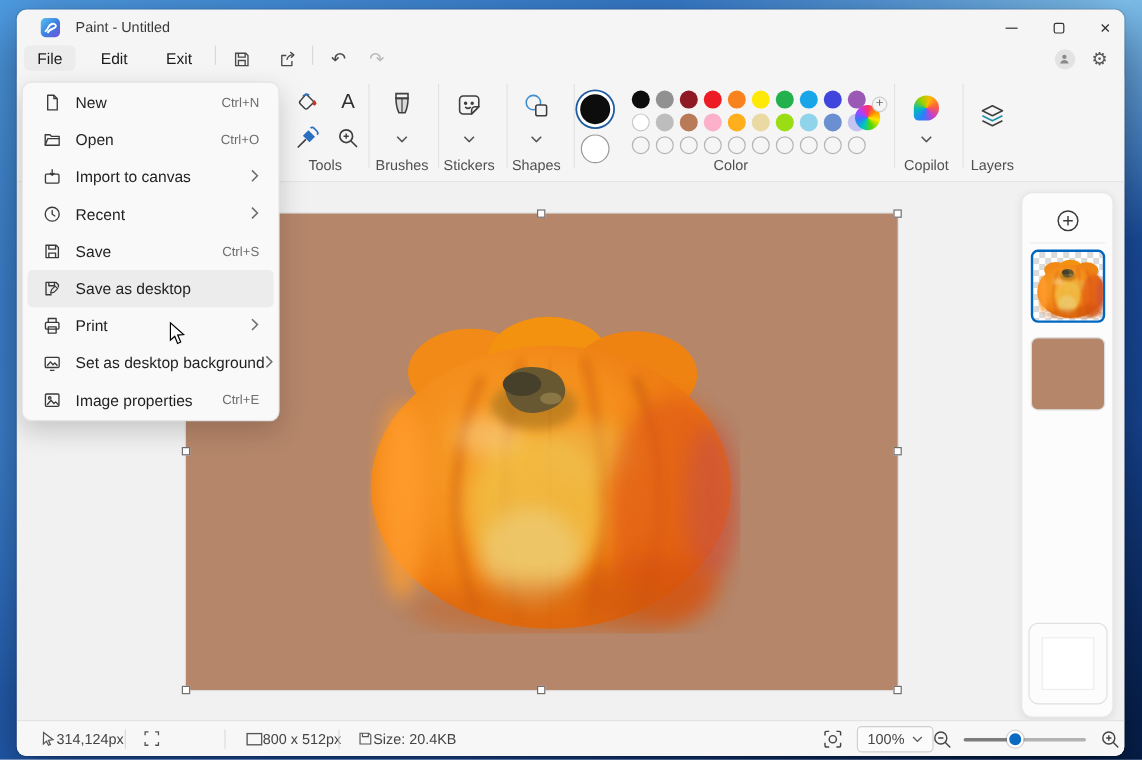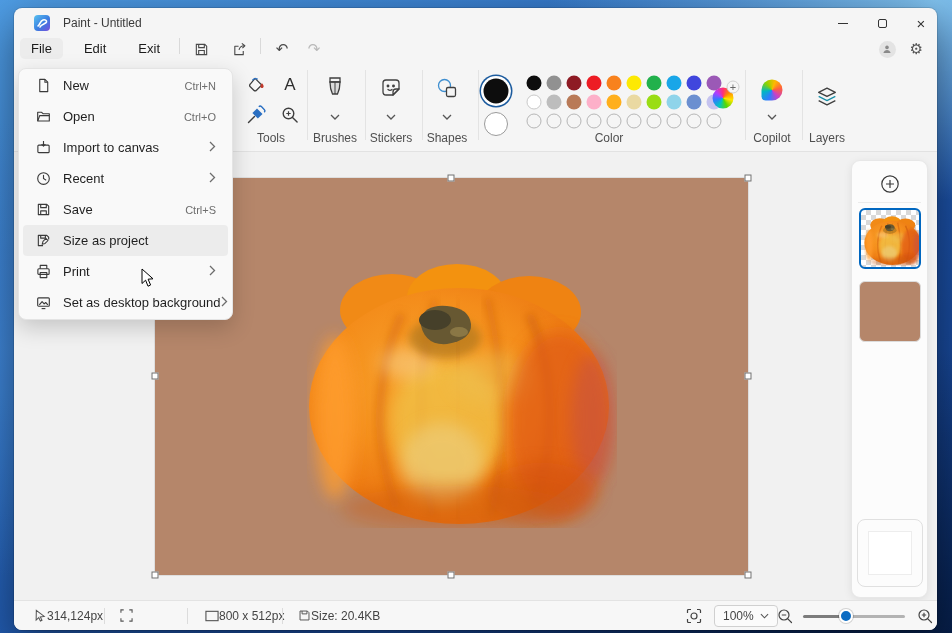--- a/index.html
+++ b/index.html
@@ -399,21 +399,21 @@
       <span class="fm-right">Ctrl+S</span>
     </div>
     <div class="fm-item hl">
       <span class="fm-ic">
           <svg width="15" height="15" viewBox="0 0 16 16" fill="none" stroke="#3a3a3a" stroke-width="1.2" stroke-linejoin="round">
             <path d="M13.5 7V4.5l-2-2h-9v11h5"></path>
             <path d="M5 2.5v3h5v-3"></path>
             <path d="M9.5 14.5l1-3.5 3.5-3.5 2.5 2.5L13 13.5z" transform="translate(-2 -1) scale(.9)"></path>
           </svg>
         </span>
-      <span class="fm-label">Size as project</span>
+      <span class="fm-label">Save as desktop</span>
     </div>
     <div class="fm-item">
       <span class="fm-ic">
           <svg width="15" height="15" viewBox="0 0 16 16" fill="none" stroke="#3a3a3a" stroke-width="1.2" stroke-linejoin="round">
             <path d="M4.5 5V1.5h7V5"></path>
             <rect x="2" y="5" width="12" height="6" rx="1"></rect>
             <path d="M4.5 9h7v5.5h-7z"></path>
           </svg>
         </span>
       <span class="fm-label">Print</span>
@@ -426,20 +426,31 @@
           <svg width="15" height="15" viewBox="0 0 16 16" fill="none" stroke="#3a3a3a" stroke-width="1.2" stroke-linejoin="round">
             <rect x="1.8" y="3" width="12.4" height="9" rx="1"></rect>
             <path d="M3.5 10.5l3-3.5 2.2 2.5 1.6-1.5 2.4 2.5"></path>
             <path d="M6 14.5h4"></path>
           </svg>
         </span>
       <span class="fm-label">Set as desktop background</span>
       <span class="fm-right"><svg width="7" height="11" viewBox="0 0 7 11" fill="none" stroke="#6d6d6d" stroke-width="1.3">
             <path d="M1 1l4.5 4.5L1 10"></path>
           </svg></span>
+    </div>
+    <div class="fm-item">
+      <span class="fm-ic">
+          <svg width="15" height="15" viewBox="0 0 16 16" fill="none" stroke="#3a3a3a" stroke-width="1.2" stroke-linejoin="round">
+            <rect x="2" y="2.5" width="12" height="11" rx="1"></rect>
+            <circle cx="5.8" cy="6" r="1.1"></circle>
+            <path d="M3.5 12l3.5-4 2.5 3 1.5-1.5 2.5 2.5"></path>
+          </svg>
+        </span>
+      <span class="fm-label">Image properties</span>
+      <span class="fm-right">Ctrl+E</span>
     </div>
   </div>
 
   <svg class="cursor-arrow" style="left:127px; top:260px" width="14" height="20" viewBox="0 0 14 20">
     <path d="M1 1 L1 15.5 L4.6 12.2 L7 18.2 L9.6 17 L7.1 11.2 L12 10.8 Z" fill="#fff" stroke="#000" stroke-width="1"></path>
   </svg>
 
   <div class="layers-panel">
     <div class="lp-add">
       <svg width="20" height="20" viewBox="0 0 20 20" fill="none" stroke="#3a3a3a" stroke-width="1.2">

